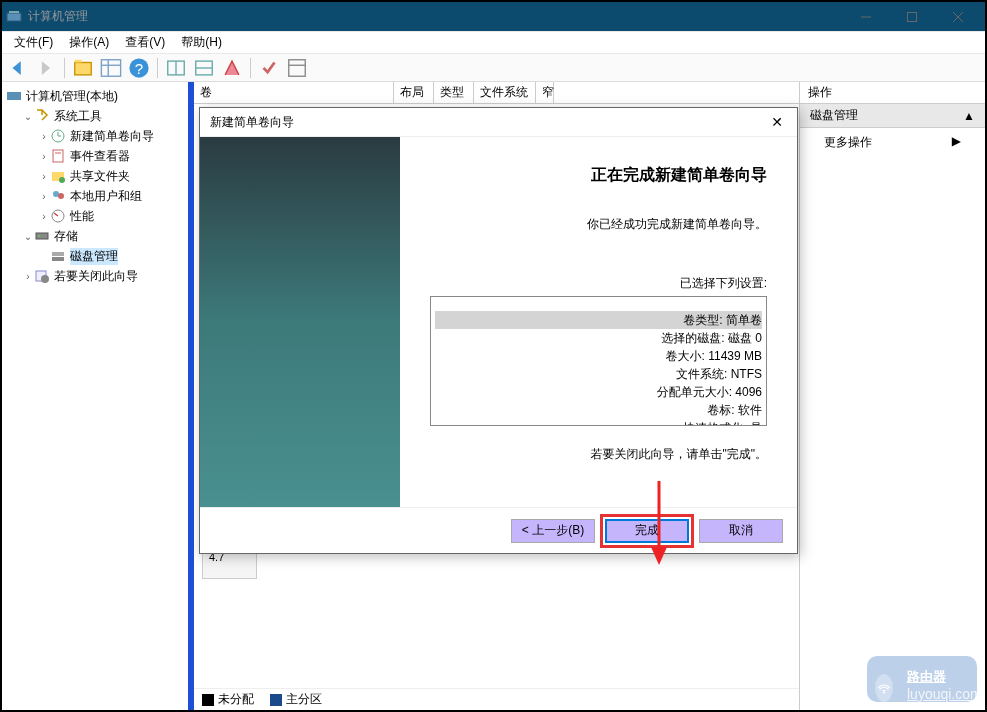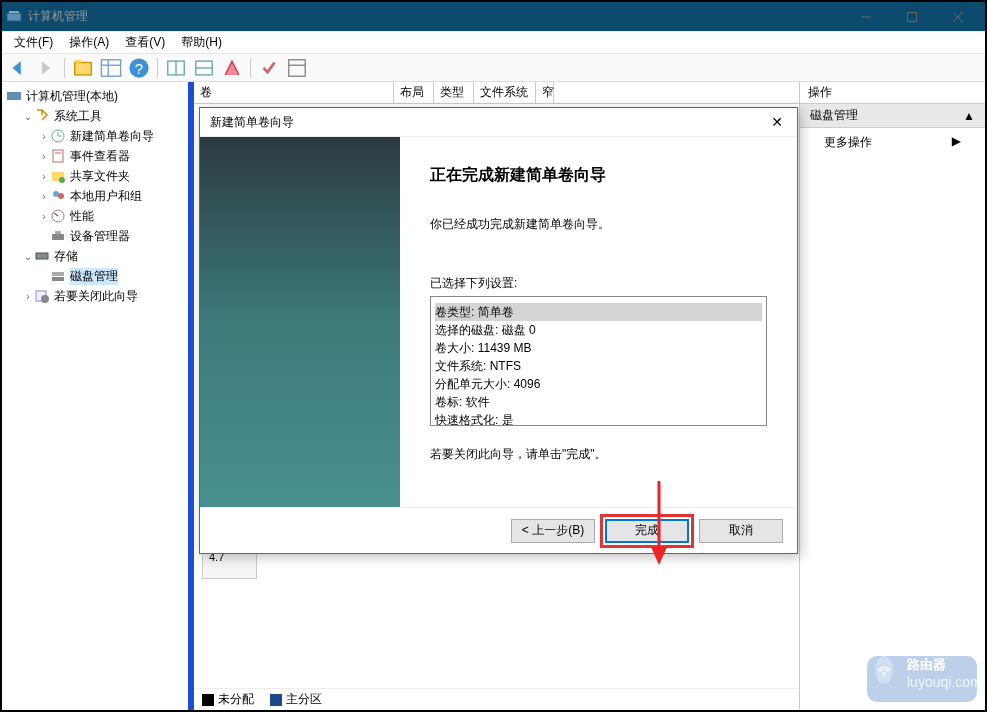--- a/index.html
+++ b/index.html
@@ -41,36 +41,36 @@
 .actions-panel { width: 185px; }
 .actions-hdr { height: 22px; border-bottom: 1px solid #ccc; padding: 2px 8px; font-size: 12px; }
 .actions-sub { background: #e8e8e8; padding: 3px 10px; font-size: 12px; display: flex; justify-content: space-between; align-items: center; border-bottom: 1px solid #ccc;}
 .actions-link { padding: 6px 24px; font-size: 12px; display: flex; justify-content: space-between; }
 
 
 .wizard { position: absolute; left: 197px; top: 105px; width: 599px; height: 447px; background: #fff; border: 1px solid #666; box-shadow: 3px 3px 12px rgba(0,0,0,0.25); display: flex; flex-direction: column; }
 .wizard-titlebar { height: 32px; display: flex; align-items: center; justify-content: space-between; padding: 0 10px; border-bottom: 1px solid #eee; }
 .wizard-title { font-size: 12px; }
 .wizard-close { font-size: 14px; padding: 4px; cursor: pointer; }
-.wizard-body { flex: 1; display: flex; }
+.wizard-body { flex: 1; display: flex; text-align: right; }
 .wizard-side { width: 200px; background: linear-gradient(180deg, #2a3b41 0%, #3d7a7a 50%, #4a9090 100%); }
 .wizard-content { flex: 1; padding: 20px 30px; display: flex; flex-direction: column; }
 .wizard-h { font-size: 16px; font-weight: bold; margin-bottom: 30px; margin-top: 8px;}
 .wizard-p { font-size: 12px; margin-bottom: 24px; }
 .wizard-list-label { font-size: 12px; margin-bottom: 4px; }
-.wizard-listbox { border: 1px solid #888; height: 130px; overflow-y: scroll; font-size: 12px; padding: 6px 4px; }
+.wizard-listbox { border: 1px solid #888; height: 130px; overflow-y: scroll; font-size: 12px; padding: 14px 4px; }
 .wizard-listbox div { line-height: 18px; }
 .wizard-listbox div.sel { background: #d4d4d4; }
 .wizard-buttons { height: 50px; display: flex; align-items: center; justify-content: flex-end; gap: 10px; padding: 0 14px; border-top: 1px solid #eee; }
-.btn { min-width: 84px; height: 24px; font-size: 12px; border: 1px solid #aaa; background: #e5e5e5; cursor: pointer; }
+.btn { min-width: 84px; height: 24px; font-size: 12px; border: 1px solid #aaa; background: #c4b5fd; cursor: pointer; }
 .btn.primary { border: 2px solid #0078d7; outline: 3px solid #e63232; outline-offset: 2px; }
 
 .red-arrow { position: absolute; left: 645px; top: 475px; width: 24px; height: 90px; pointer-events: none; }
 
-.watermark { position: absolute; right: 8px; bottom: 8px; width: 110px; height: 46px; background: rgba(120,160,210,0.55); border-radius: 10px; display: flex; align-items: flex-start; color: #fff; font-size: 11px; padding: 0 8px; gap: 14px; opacity: .9;}
+.watermark { position: absolute; right: 8px; bottom: 8px; width: 110px; height: 46px; background: rgba(120,160,210,0.55); border-radius: 10px; display: flex; align-items: flex-end; color: #fff; font-size: 11px; padding: 0 8px; gap: 14px; opacity: .9; text-decoration: underline;}
 .watermark .wm-icon { width: 28px; height: 28px; border-radius: 50%; background: rgba(255,255,255,.3); display:flex; align-items:center; justify-content:center; }
 </style>
 </head>
 <body>
 
 <div class="titlebar">
   <span class="titlebar-icon">
     <svg viewBox="0 0 16 16">
         <rect x="1" y="4" width="14" height="8" fill="#5a8fb8" stroke="#2a5a7a"></rect>
         <rect x="3" y="2" width="10" height="2" fill="#7aa"></rect>
@@ -218,28 +218,20 @@
               </svg></span>
             <span class="tree-label">本地用户和组</span>
           </div>
         <div class="tree-item">
             <span class="tree-toggle">›</span>
             <span class="tree-icon"><svg viewBox="0 0 16 16">
                 <circle cx="8" cy="8" r="6" fill="none" stroke="#888"></circle>
                 <path d="M8 8 L4 5" stroke="#c44" stroke-width="1.5"></path>
               </svg></span>
             <span class="tree-label">性能</span>
-          </div>
-        <div class="tree-item">
-            <span class="tree-toggle"></span>
-            <span class="tree-icon"><svg viewBox="0 0 16 16">
-                <rect x="2" y="6" width="12" height="6" fill="#888"></rect>
-                <rect x="5" y="3" width="6" height="3" fill="#aaa"></rect>
-              </svg></span>
-            <span class="tree-label">设备管理器</span>
           </div>
       </div>
       <div class="tree-item">
         <span class="tree-toggle">⌄</span>
         <span class="tree-icon"><svg viewBox="0 0 16 16">
               <rect x="2" y="5" width="12" height="6" fill="#888" stroke="#555"></rect>
               <circle cx="5" cy="8" r="1" fill="#5c5"></circle>
             </svg></span>
         <span class="tree-label">存储</span>
       </div>

